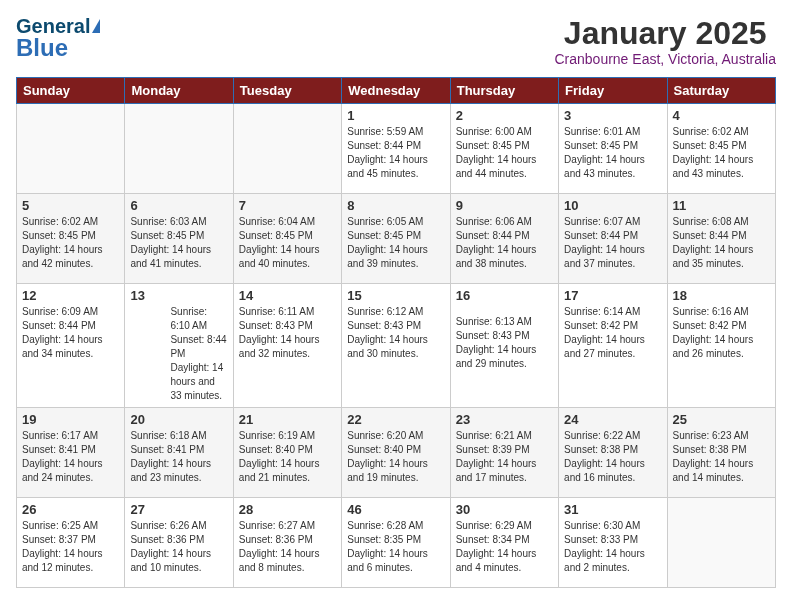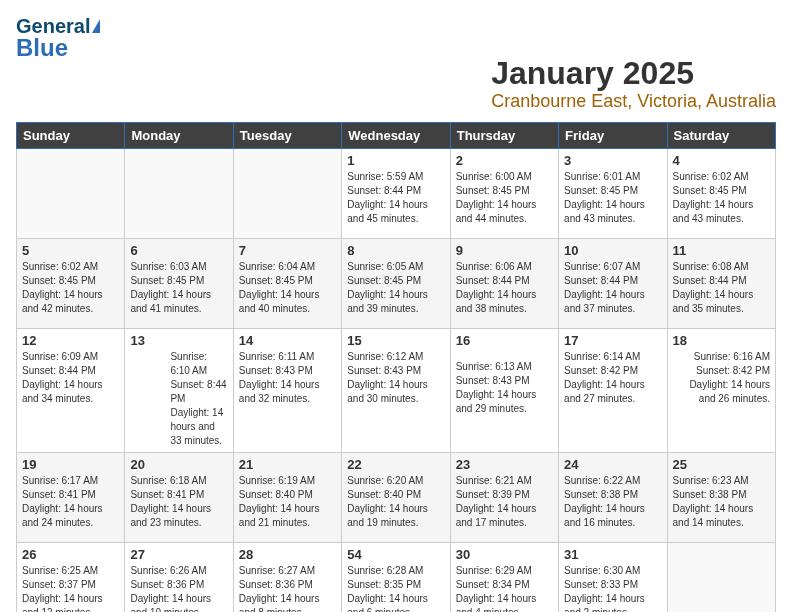--- a/index.html
+++ b/index.html
@@ -40,40 +40,39 @@
       border-left: 8px solid transparent;
       border-bottom: 14px solid #2d6db5;
       margin-left: 2px;
       vertical-align: middle;
     }
     .logo-row {
       display: flex;
       align-items: center;
     }
     .title-block {
-      text-align: left;
-      margin-top: 40px;
+      text-align: center;
     }
     .month-title {
       font-size: 32px;
       font-weight: bold;
       color: #333;
       line-height: 1.1;
     }
     .location {
-      font-size: 18px;
-      color: #a16207;
+      font-size: 14px;
+      color: #701a75;
     }
     .calendar {
       width: 100%;
       border-collapse: collapse;
       table-layout: fixed;
     }
     .calendar thead th {
-      background-color: #404040;
+      background-color: #7f1d1d;
       color: #fff;
       text-align: left;
       padding: 5px 6px;
       font-size: 13px;
       font-weight: bold;
       border: 1px solid #2d6db5;
     }
     .calendar tbody td {
       vertical-align: top;
       border: 1px solid #ccc;
@@ -242,21 +241,21 @@
 Daylight: 14 hours and 29 minutes.</div>
         </td>
         <td>
           <span class="day-num">17</span>
           <div class="cell-text" style="white-space: pre-line;">Sunrise: 6:14 AM
 Sunset: 8:42 PM
 Daylight: 14 hours and 27 minutes.</div>
         </td>
         <td>
           <span class="day-num">18</span>
-          <div class="cell-text" style="white-space: pre-line; text-align: right;">Sunrise: 6:16 AM
+          <div class="cell-text" style="white-space: pre-line;">Sunrise: 6:16 AM
 Sunset: 8:42 PM
 Daylight: 14 hours and 26 minutes.</div>
         </td>
       </tr>
       <tr>
         <td>
           <span class="day-num">19</span>
           <div class="cell-text" style="white-space: pre-line;">Sunrise: 6:17 AM
 Sunset: 8:41 PM
 Daylight: 14 hours and 24 minutes.</div>
@@ -311,21 +310,21 @@
 Sunset: 8:36 PM
 Daylight: 14 hours and 10 minutes.</div>
         </td>
         <td>
           <span class="day-num">28</span>
           <div class="cell-text" style="white-space: pre-line;">Sunrise: 6:27 AM
 Sunset: 8:36 PM
 Daylight: 14 hours and 8 minutes.</div>
         </td>
         <td>
-          <span class="day-num">54</span>
+          <span class="day-num">46</span>
           <div class="cell-text" style="white-space: pre-line;">Sunrise: 6:28 AM
 Sunset: 8:35 PM
 Daylight: 14 hours and 6 minutes.</div>
         </td>
         <td>
           <span class="day-num">30</span>
           <div class="cell-text" style="white-space: pre-line;">Sunrise: 6:29 AM
 Sunset: 8:34 PM
 Daylight: 14 hours and 4 minutes.</div>
         </td>

